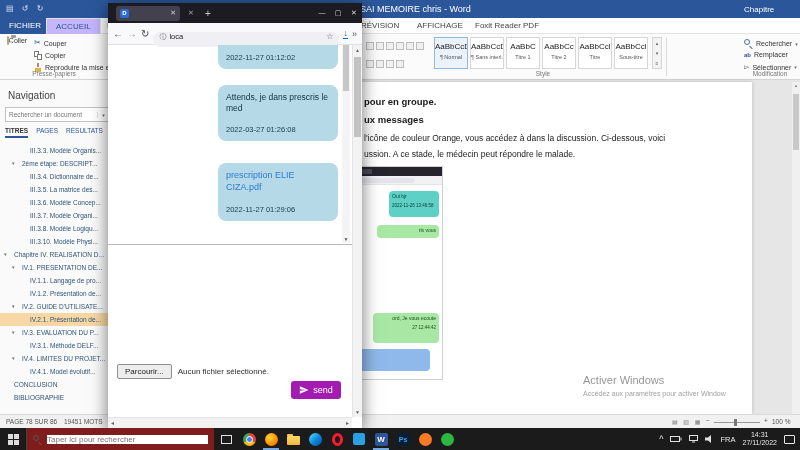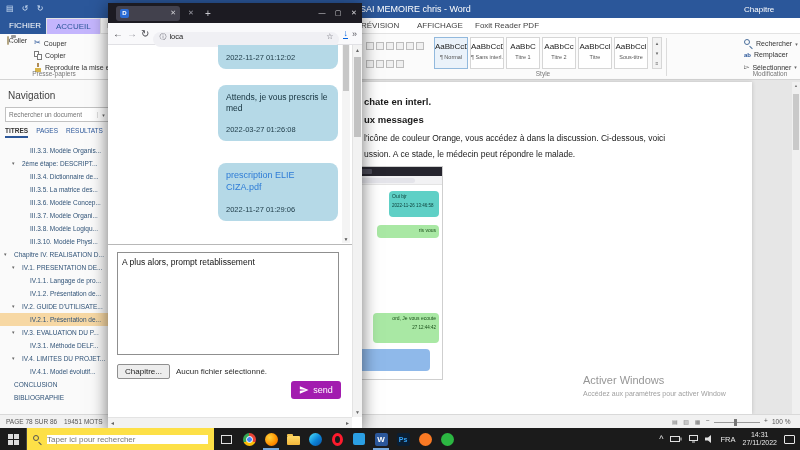--- a/index.html
+++ b/index.html
@@ -150,21 +150,21 @@
   #b-scroll2 .thumb { position:absolute; top:12px; left:1px; width:7px; height:80px; background:#c2c2c2; }
   #b-hscroll { position:absolute; bottom:0; left:0; width:244px; height:11px; background:#f2f2f2; border-top:1px solid #e3e3e3; }
   #b-hscroll .arl { position:absolute; left:2px; top:2px; font-size:5px; color:#666; }
   #b-hscroll .arr { position:absolute; right:2px; top:2px; font-size:5px; color:#666; }
 
   
   #taskbar { position:absolute; left:0; bottom:0; width:800px; height:22px; background:#1b1b1b; display:flex; align-items:center; z-index:50; }
   #tb-start { width:26px; height:22px; display:flex; align-items:center; justify-content:center; }
   .winlogo { display:grid; grid-template-columns:5px 5px; grid-template-rows:5px 5px; gap:1px; }
   .winlogo i { background:#dcdcdc; }
-  #tb-search { width:188px; height:22px; background:#fde047; display:flex; align-items:center; gap:5px; padding:0 6px; border-left:1px solid #444; }
+  #tb-search { width:188px; height:22px; background:#7f1d1d; display:flex; align-items:center; gap:5px; padding:0 6px; border-left:1px solid #444; }
   #tb-search input { flex:1; min-width:0; border:0; outline:0; font-size:8px; color:#333; font-family:"Liberation Sans",sans-serif; }
   .magd { position:relative; width:9px; height:9px; }
   .magd i { position:absolute; top:0; left:0; width:6px; height:6px; border:1px solid #555; border-radius:50%; }
   .magd b { position:absolute; right:0; bottom:0; width:4px; height:1px; background:#555; transform:rotate(45deg); }
   #tb-taskview { width:24px; display:flex; justify-content:center; }
   .tv { width:11px; height:9px; border:1px solid #e0e0e0; }
   .app { width:22px; height:22px; display:flex; align-items:center; justify-content:center; position:relative; }
   .app.open::after { content:""; position:absolute; bottom:0; left:3px; right:3px; height:2px; background:#76a9dc; }
   .i-chrome { width:13px; height:13px; border-radius:50%; background:conic-gradient(#ea4335 0deg 120deg,#fbbc05 120deg 240deg,#34a853 240deg 360deg); position:relative; }
   .i-chrome::after { content:""; position:absolute; inset:3px; border-radius:50%; background:#4285f4; border:1.5px solid #fff; }
@@ -360,21 +360,21 @@
         <div class="ni l0">
             <span class="lab">CONCLUSION</span>
           </div>
         <div class="ni l0">
             <span class="lab">BIBLIOGRAPHIE</span>
           </div>
       </div>
     </div>
 
     <div id="page"></div>
-    <div class="docline" id="dl1">chate en interl.</div>
+    <div class="docline" id="dl1">pour en groupe.</div>
     <div class="docline" id="dl2">ux messages</div>
     <div class="docline" id="dl3">l'icône de couleur Orange, vous accédez à dans la discussion. Ci-dessous, voici</div>
     <div class="docline" id="dl4">ussion. A ce stade, le médecin peut répondre le malade.</div>
 
     <div id="mini">
       <div class="mtab">
           <i></i>
           <i></i>
         </div>
       <div class="mbar">
@@ -443,37 +443,36 @@
       </div>
       <span class="dl">↓</span>
       <span class="chev">»</span>
     </div>
 
     <div id="b-msgs">
       <div class="msg" id="m0">
         <div class="time">2022-11-27 01:12:02</div>
       </div>
       <div class="msg" id="m1">
-        <div class="txt">Attends, je vous prescris le med</div>
+        <div class="txt">Attends, je dans prescris le med</div>
         <div class="time">2022-03-27 01:26:08</div>
       </div>
       <div class="msg" id="m2">
         <div class="txt link">prescription ELIE CIZA.pdf</div>
         <div class="time">2022-11-27 01:29:06</div>
       </div>
     </div>
     <div id="b-scroll1">
       <span class="thumb"></span>
       <span class="arr">▼</span>
     </div>
     <div id="b-div"></div>
 
-    <textarea id="b-compose" style="">A plus alors, prompt retablissement</textarea>
     <div id="b-file">
-      <span class="browse">Chapitre...</span>
+      <span class="browse">Parcourir...</span>
       <span>Aucun fichier sélectionné.</span>
     </div>
     <div id="b-send">
       <svg width="10" height="10" viewBox="0 0 24 24">
           <path fill="#ffffff" d="M2 21l21-9L2 3v7l15 2-15 2z"></path>
         </svg>
       <span>send</span>
     </div>
 
     <div id="b-scroll2">

